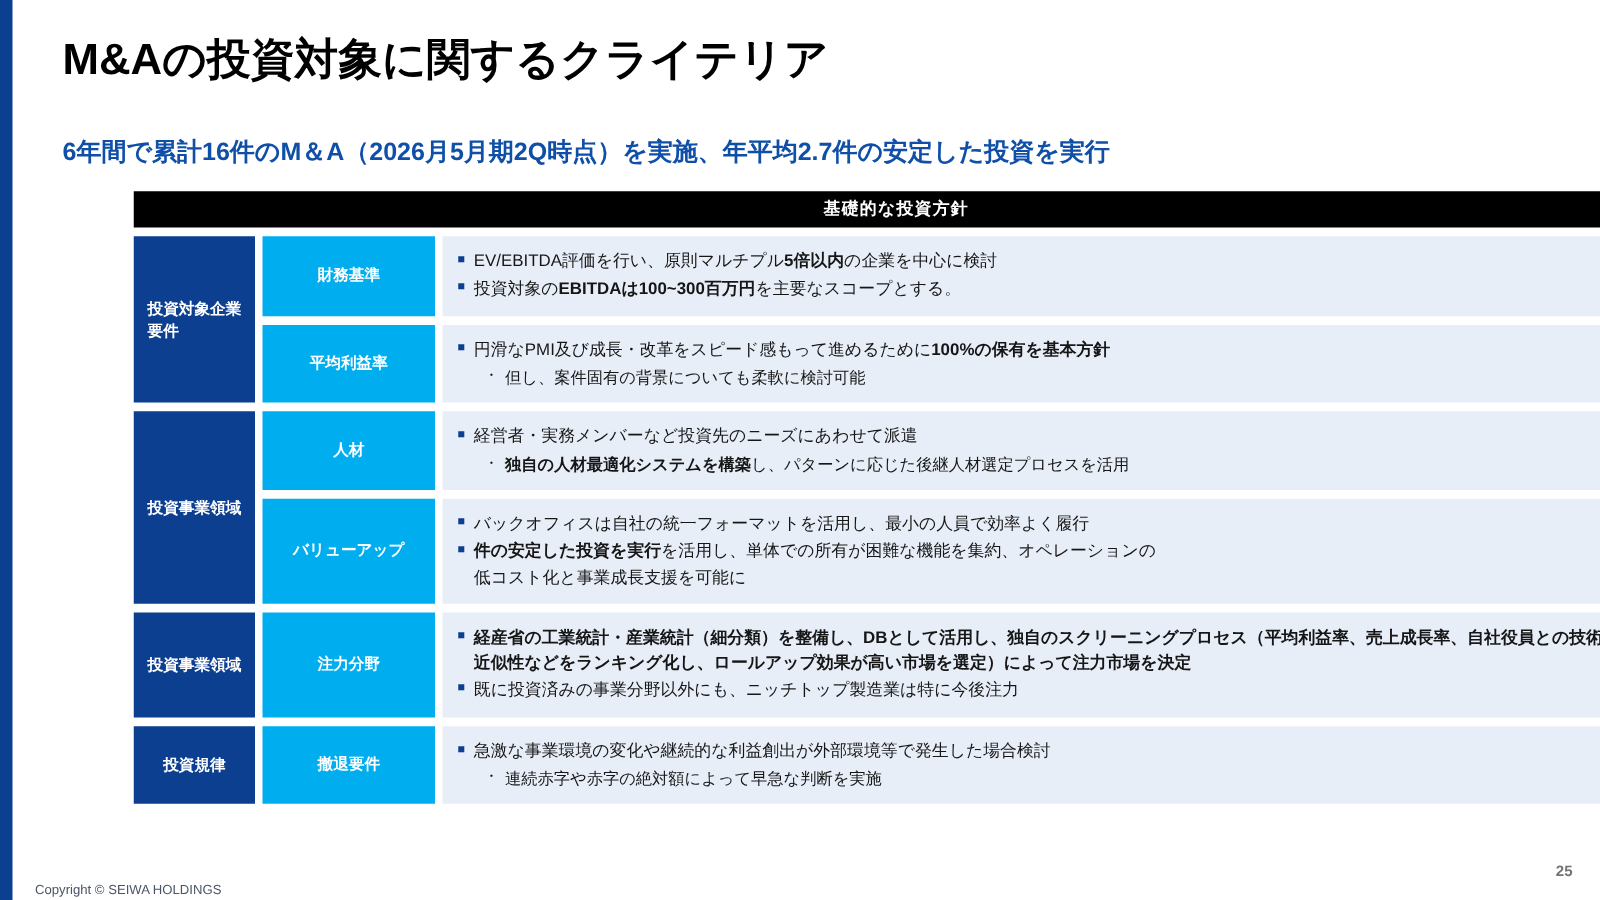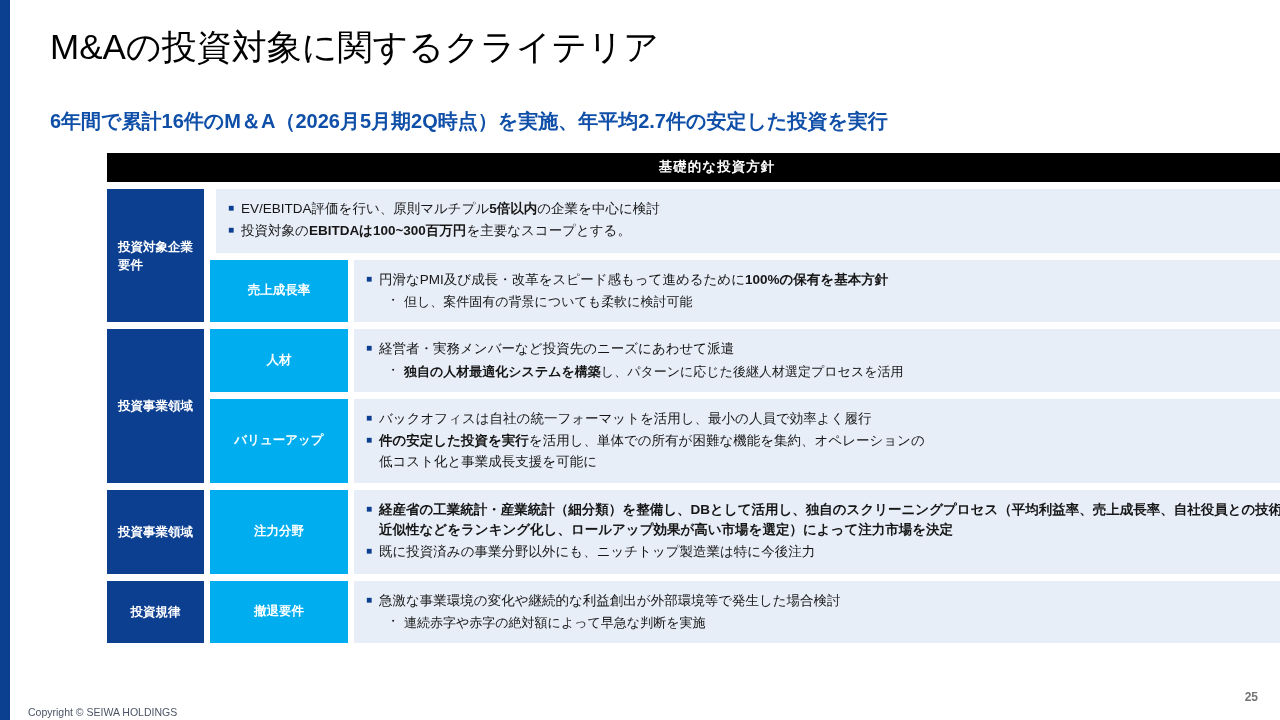--- a/index.html
+++ b/index.html
@@ -26,21 +26,21 @@
     top: 0;
     width: 10px;
     height: 720px;
     background: #0b3f8f;
   }
   .title {
     position: absolute;
     left: 50px;
     top: 24px;
     font-size: 35px;
-    font-weight: normal;
+    font-weight: bold;
     color: #000000;
     letter-spacing: 0px;
   }
   .subtitle {
     position: absolute;
     left: 50px;
     top: 108px;
     font-size: 20px;
     font-weight: bold;
     color: #0f4fa8;
@@ -168,33 +168,34 @@
   <div class="title">M&amp;Aの投資対象に関するクライテリア</div>
   <div class="subtitle">6年間で累計16件のM＆A（2026月5月期2Q時点）を実施、年平均2.7件の安定した投資を実行</div>
 
   <div class="matrix">
     <div class="matrix-header">基礎的な投資方針</div>
     <div id="rows-container">
         <div class="row">
           <div class="cat-cell">投資対象企業<br>要件</div>
           <div class="right-col">
             <div class="sub-row">
+              <div class="sub-cell">財務基準</div>
               <div class="content-cell">
                 <div class="bullet">
                   <span class="mark">■</span>
                   <span class="txt">EV/EBITDA評価を行い、原則マルチプル<b>5倍以内</b>の企業を中心に検討</span>
                 </div>
                 <div class="bullet">
                   <span class="mark">■</span>
                   <span class="txt">投資対象の<b>EBITDAは100~300百万円</b>を主要なスコープとする。</span>
                 </div>
               </div>
             </div>
             <div class="sub-row">
-              <div class="sub-cell">売上成長率</div>
+              <div class="sub-cell">平均利益率</div>
               <div class="content-cell">
                 <div class="bullet">
                   <span class="mark">■</span>
                   <span class="txt">円滑なPMI及び成長・改革をスピード感もって進めるために<b>100%の保有を基本方針</b></span>
                 </div>
                 <div class="bullet sub">
                   <span class="mark">・</span>
                   <span class="txt">但し、案件固有の背景についても柔軟に検討可能</span>
                 </div>
               </div>

